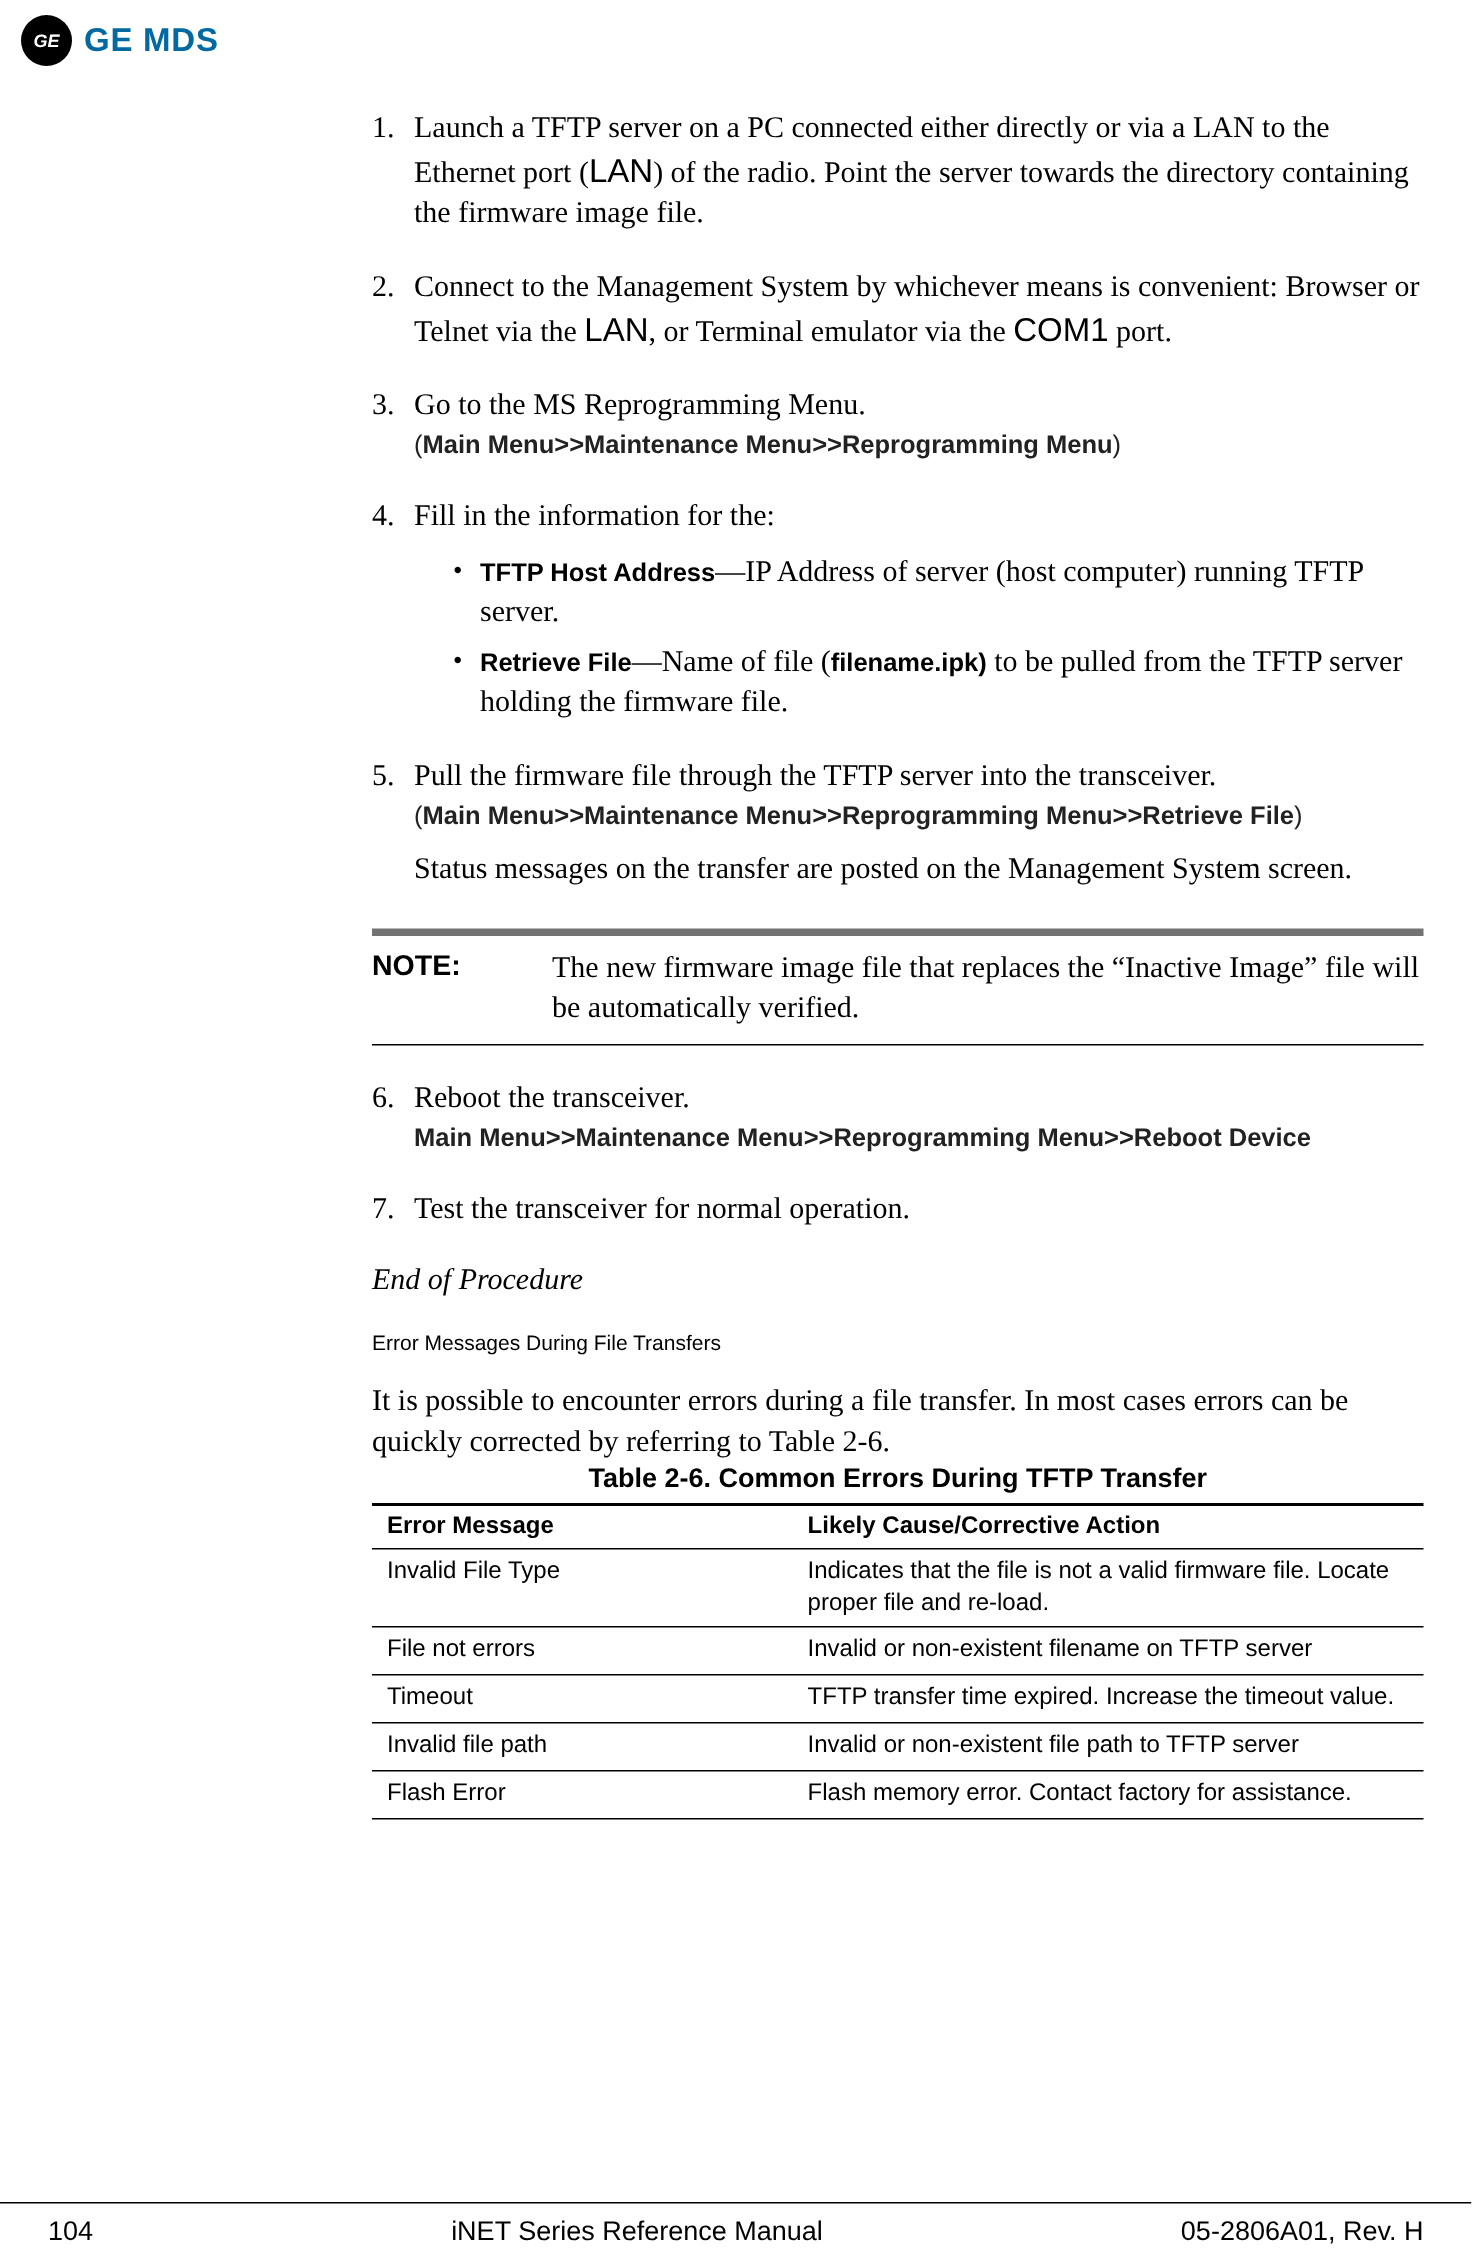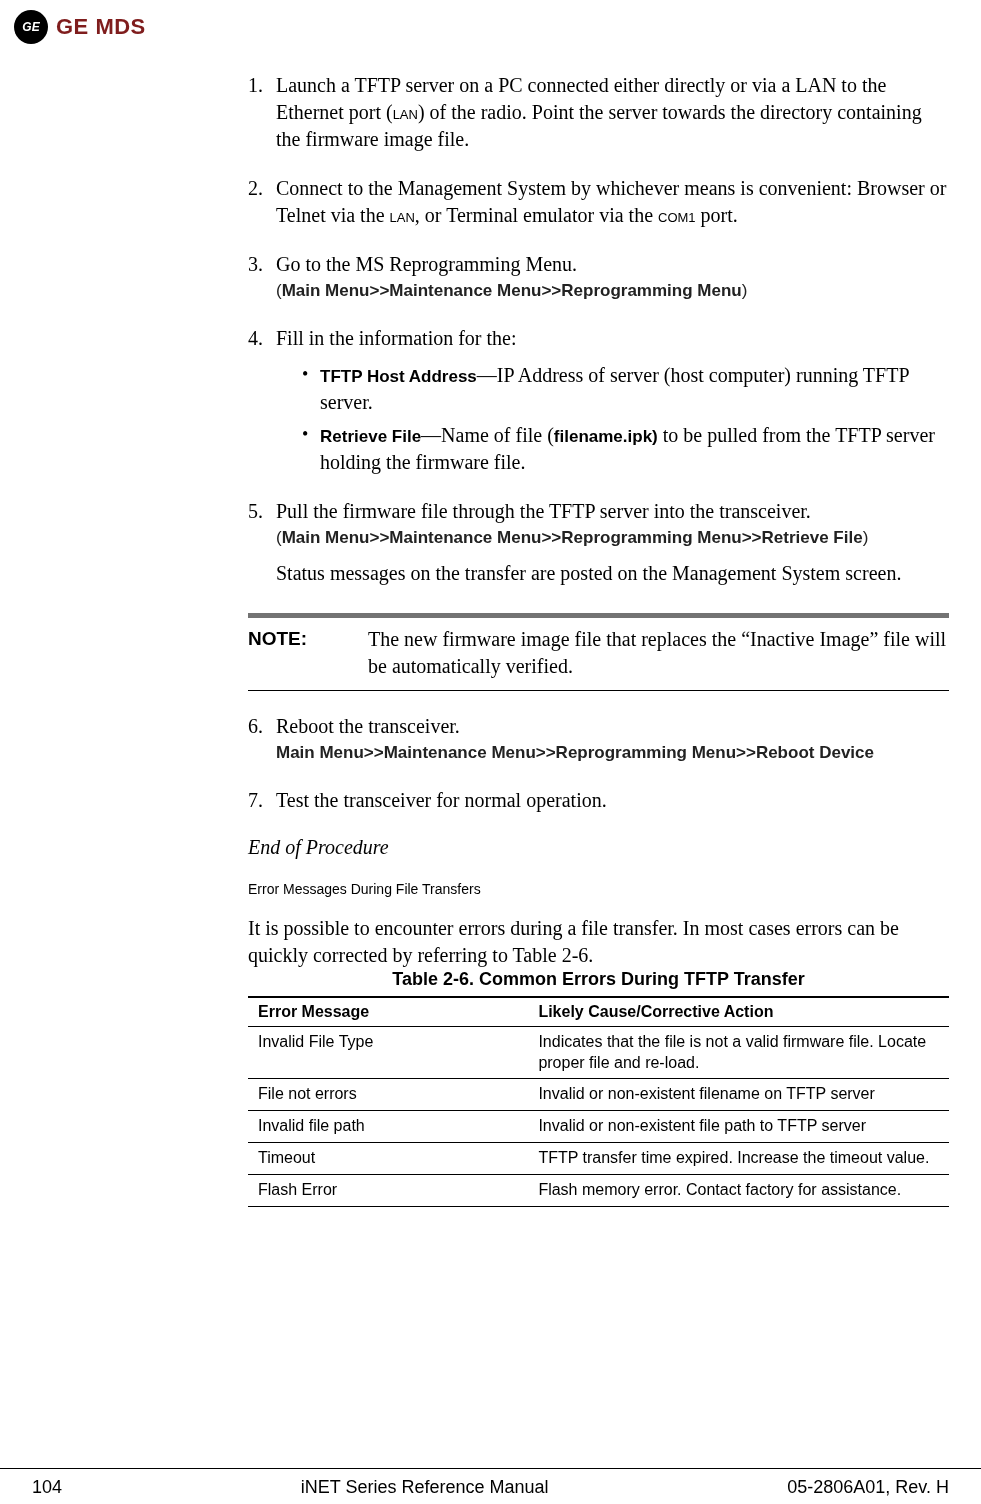--- a/index.html
+++ b/index.html
@@ -24,21 +24,21 @@
       color: #fff;
       display: flex; align-items: center; justify-content: center;
       font-size: 12px; font-style: italic; font-weight: bold;
       font-family: Arial, sans-serif;
       margin-right: 8px;
     }
     .ge-mds {
       font-family: Arial, sans-serif;
       font-size: 22px;
       font-weight: bold;
-      color: #7f1d1d;
+      color: #0369a1;
       letter-spacing: 0.5px;
     }
     .content {
       margin-left: 248px;
       margin-right: 32px;
       padding-top: 22px;
     }
     ol.main-list {
       list-style: none;
       counter-reset: item;
@@ -72,21 +72,21 @@
       margin-bottom: 6px;
       line-height: 1.35;
     }
     ul.bullets > li::before {
       content: "•";
       position: absolute;
       left: 0;
       font-size: 18px;
     }
     .sans-bold { font-family: Arial, Helvetica, sans-serif; font-weight: bold; font-size: 17px; }
-    .sans-plain { font-family: Arial, Helvetica, sans-serif; font-size: 13px; }
+    .sans-plain { font-family: Arial, Helvetica, sans-serif; font-size: 22px; }
     .note-box {
       border-top: 5px solid #737373;
       border-bottom: 1px solid #000;
       padding: 8px 0 10px;
       margin: 26px 0 22px;
       display: flex;
       line-height: 1.35;
       gap: 44px;
     }
     .note-label {
@@ -221,26 +221,26 @@
     <tbody>
       <tr>
         <td>Invalid File Type</td>
         <td>Indicates that the file is not a valid firmware file. Locate proper file and re-load.</td>
       </tr>
       <tr>
         <td>File not errors</td>
         <td>Invalid or non-existent filename on TFTP server</td>
       </tr>
       <tr>
+        <td>Timeout</td>
+        <td>TFTP transfer time expired. Increase the timeout value.</td>
+      </tr>
+      <tr>
         <td>Invalid file path</td>
         <td>Invalid or non-existent file path to TFTP server</td>
-      </tr>
-      <tr>
-        <td>Timeout</td>
-        <td>TFTP transfer time expired. Increase the timeout value.</td>
       </tr>
       <tr>
         <td>Flash Error</td>
         <td>Flash memory error. Contact factory for assistance.</td>
       </tr>
     </tbody>
   </table>
 
 </div>
 

